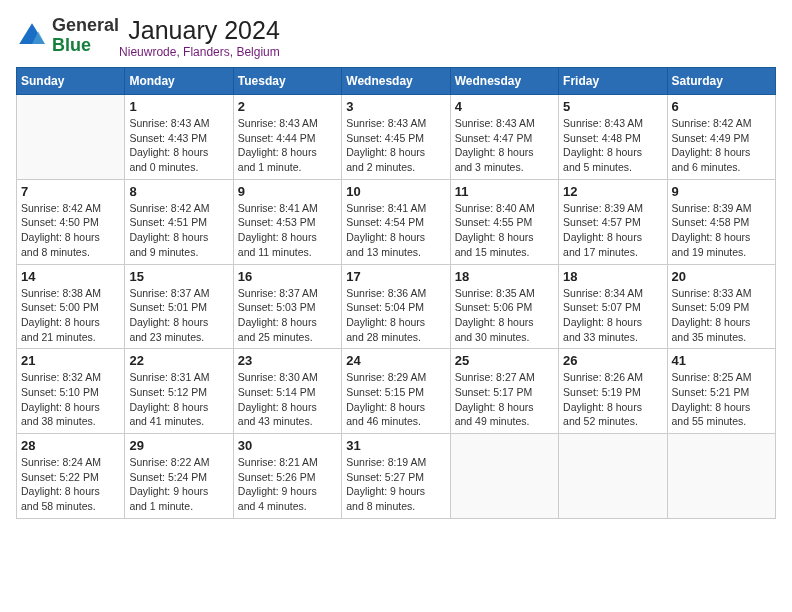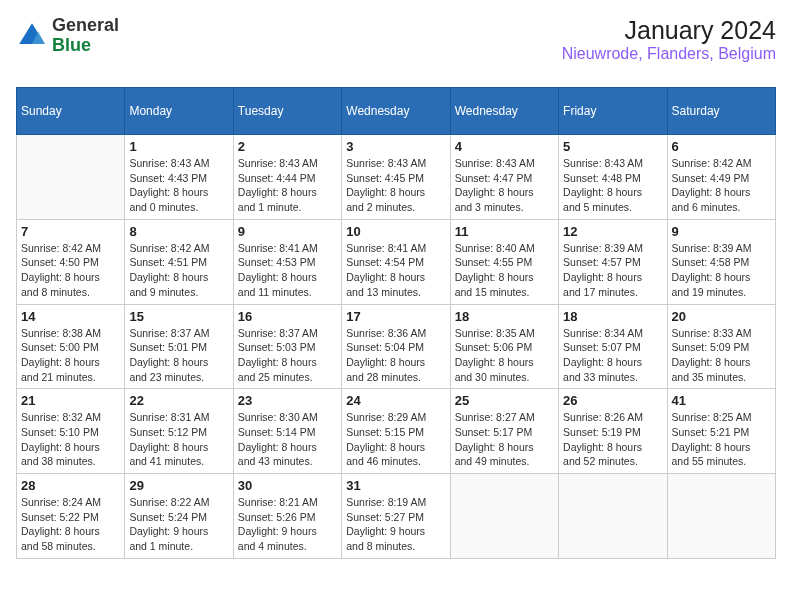--- a/index.html
+++ b/index.html
@@ -5,23 +5,23 @@
     * { box-sizing: border-box; margin: 0; padding: 0; }
     body {
       font-family: Arial, sans-serif;
       background: #fff;
       width: 792px;
       min-height: 612px;
       padding: 16px;
     }
     .header {
       display: flex;
-      justify-content: space-between;
+      justify-content: flex-start;
       align-items: flex-start;
-      margin-bottom: 24px;
+      margin-bottom: 8px;
     }
     .logo {
       display: flex;
       align-items: center;
       gap: 4px;
     }
     .logo-text {
       font-size: 18px;
       font-weight: bold;
       line-height: 1.1;
@@ -34,34 +34,34 @@
     }
     .title-section {
       text-align: right;
     }
     .month-title {
       font-size: 25px;
       font-weight: normal;
       color: #222;
     }
     .location {
-      font-size: 16px;
-      color: #8b5cf6;
+      font-size: 12px;
+      color: #701a75;
     }
     .calendar {
       width: 100%;
       border-collapse: collapse;
       font-size: 11px;
     }
     .calendar th {
       background: #2a6db5;
       color: #fff;
-      padding: 16px 4px;
+      padding: 6px 4px;
       text-align: left;
-      font-weight: normal;
+      font-weight: bold;
       font-size: 12px;
       border: 1px solid #1a5a9a;
     }
     .calendar td {
       border: 1px solid #ccc;
       vertical-align: top;
       padding: 4px;
       width: 108px;
       min-height: 80px;
       background: #fff;

